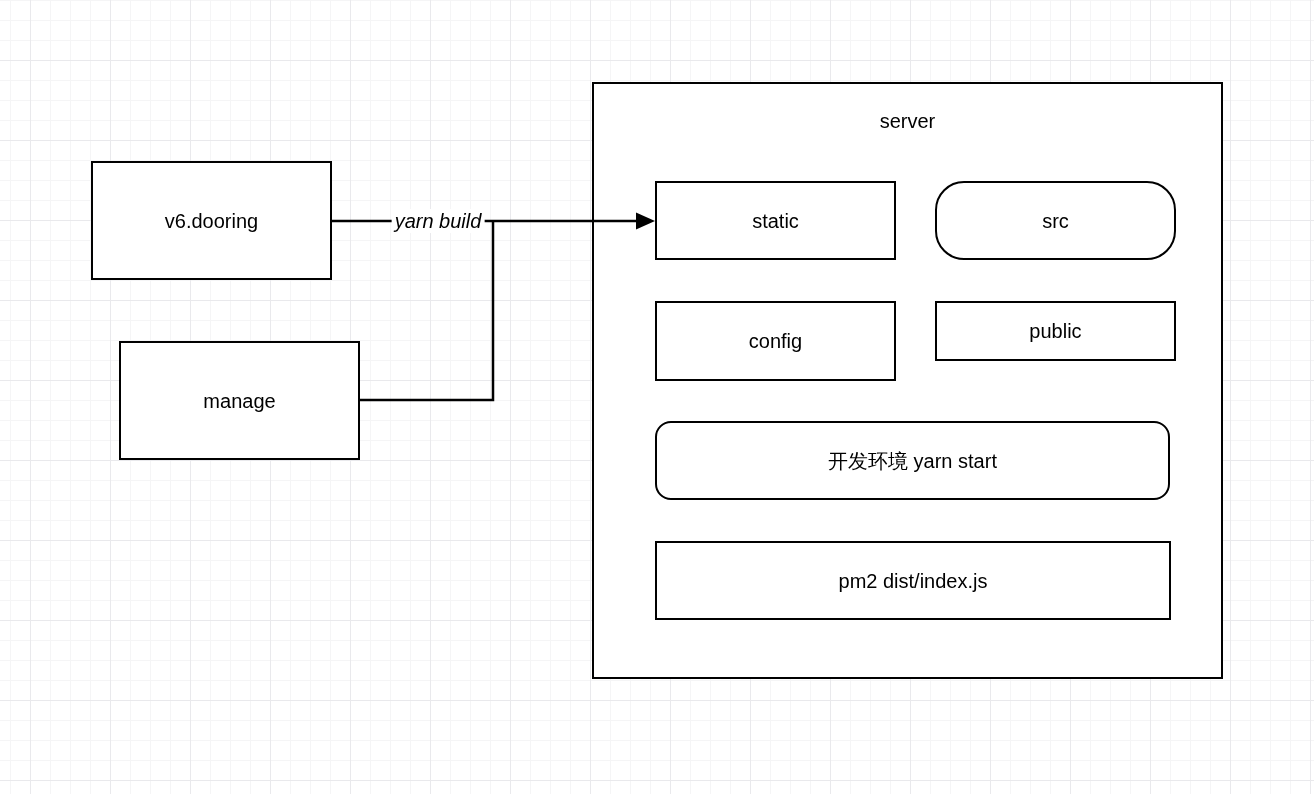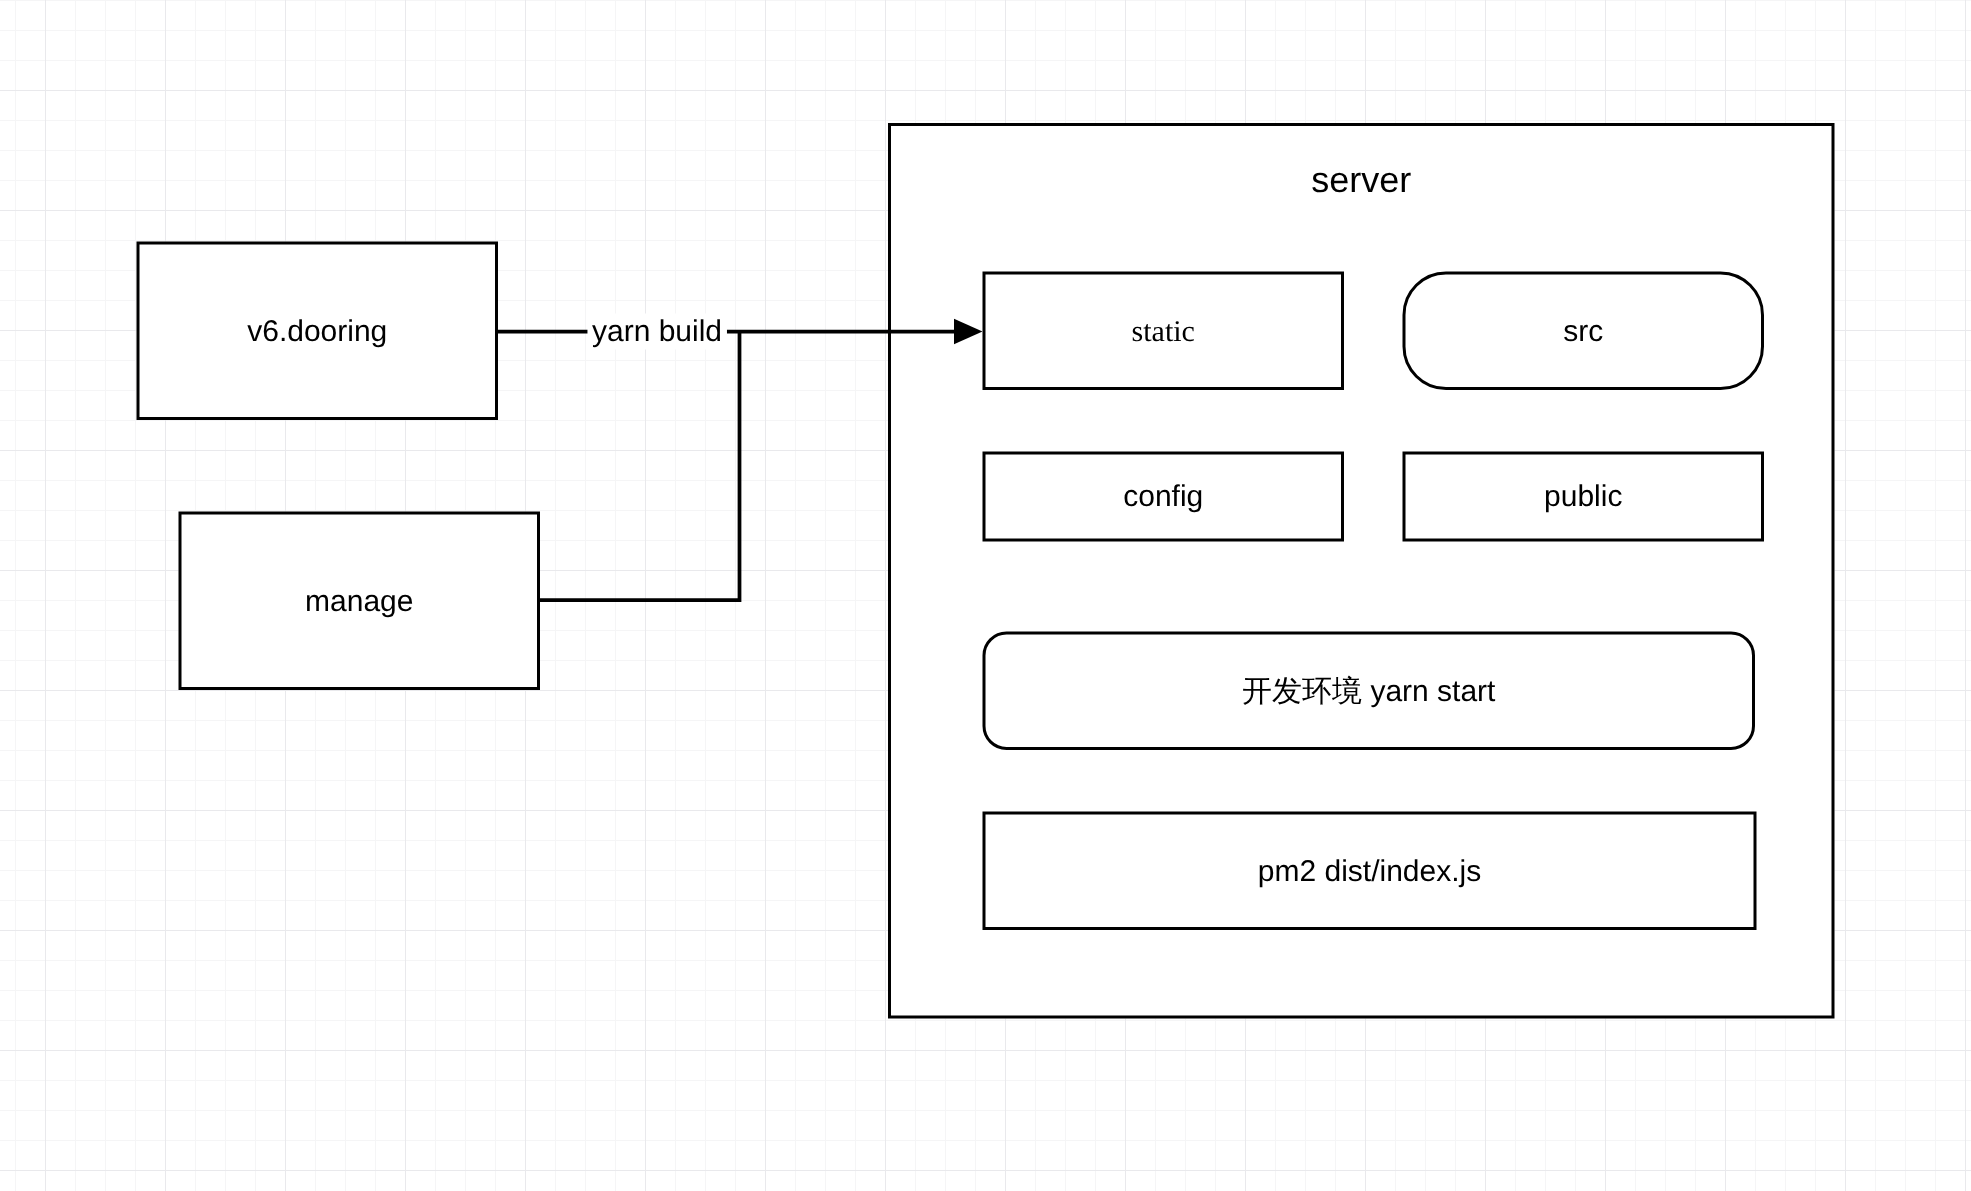--- a/index.html
+++ b/index.html
@@ -37,29 +37,29 @@
     box-sizing: border-box;
     border: 2.5px solid #000000;
     background: #ffffff;
     left: 592px; top: 82px; width: 631px; height: 597px;
     z-index: 1;
   }
   .server-title {
     position: absolute;
     left: 592px; top: 108px; width: 631px;
     text-align: center;
-    font-size: 24px;
+    font-size: 20px;
     line-height: 26px;
     z-index: 3;
   }
   .n-v6dooring { left: 91px;  top: 161px; width: 241px; height: 119px; }
   .n-manage    { left: 91px;  top: 341px; width: 241px; height: 119px; margin-left: 28px; }
-  .n-static    { left: 655px; top: 181px; width: 241px; height: 79px; font-family: Liberation Serif, serif; }
+  .n-static    { left: 655px; top: 181px; width: 241px; height: 79px; }
   .n-src       { left: 935px; top: 181px; width: 241px; height: 79px; border-radius: 29px; }
-  .n-config    { left: 655px; top: 301px; width: 241px; height: 60px; }
+  .n-config    { left: 655px; top: 301px; width: 241px; height: 80px; }
   .n-public    { left: 935px; top: 301px; width: 241px; height: 60px; }
   .n-dev       { left: 655px; top: 421px; width: 515px; height: 79px; border-radius: 16px; }
   .n-prod      { left: 655px; top: 541px; width: 516px; height: 79px; }
   .edge-layer {
     position: absolute;
     left: 0; top: 0;
     width: 1314px; height: 794px;
     z-index: 2;
     pointer-events: none;
   }
@@ -67,20 +67,21 @@
   .edge-label {
     position: absolute;
     left: 438px; top: 221px;
     transform: translate(-50%, -50%);
     background: #ffffff;
     padding: 0 3px;
     font-size: 20px;
     line-height: 24px;
     white-space: nowrap;
     z-index: 4;
+    font-style: italic;
   }
 </style>
 </head>
 <body>
 
 <div class="canvas">
 
   <div class="server-frame"></div>
 
   <svg class="edge-layer" viewBox="0 0 1314 794" xmlns="http://www.w3.org/2000/svg">

